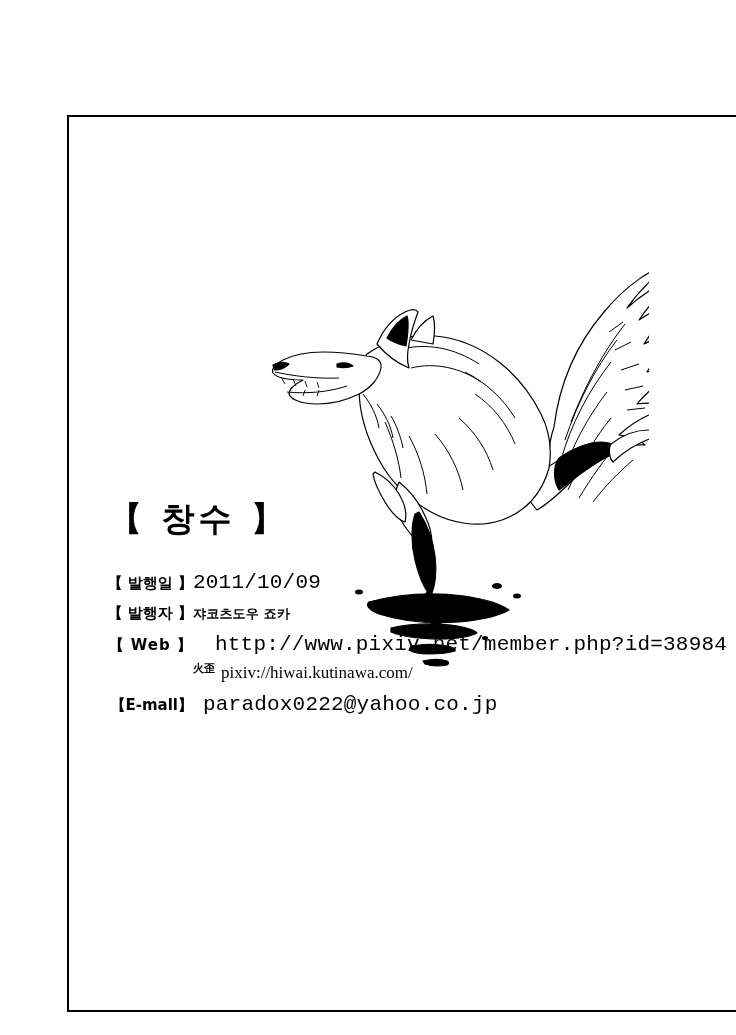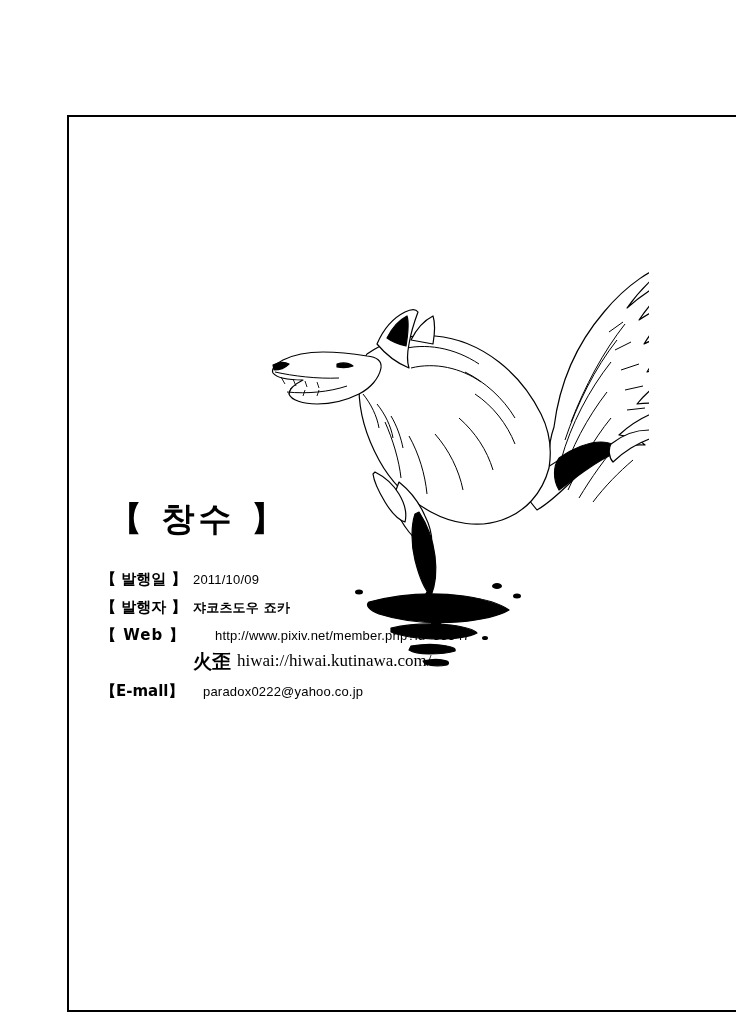--- a/index.html
+++ b/index.html
@@ -75,46 +75,46 @@
     margin-bottom: 13px;
     white-space: nowrap;
   }
   .credit-label {
     width: 92px;
     flex: 0 0 92px;
     font-family: "DejaVu Sans", sans-serif;
     font-size: 15px;
     font-weight: bold;
     letter-spacing: 0px;
-    text-align: left;
+    text-align: right;
   }
   .credit-label.web {
     letter-spacing: 1px;
   }
   .credit-value {
-    font-family: Liberation Sans, sans-serif;
-    font-size: 13px;
+    font-family: Liberation Mono, monospace;
+    font-size: 21px;
     letter-spacing: 0.2px;
   }
   .credit-value.kr {
     font-family: "DejaVu Sans", sans-serif;
     font-size: 13px;
     font-weight: bold;
   }
   .credit-sub {
     display: flex;
     margin-left: 92px;
     margin-top: -4px;
     margin-bottom: 13px;
     white-space: nowrap;
   }
   .credit-sub .cjk {
-    font-family: Liberation Sans, sans-serif;
-    font-weight: bold;
-    font-size: 19px;
+    font-family: Liberation Mono, monospace;
+    font-weight: bold;
+    font-size: 11px;
     margin-right: 6px;
   }
   .credit-sub .url {
     font-family: "Liberation Serif", serif;
     font-size: 17px;
   }
   .credit-row.indent-web .credit-value {
     margin-left: 22px;
   }
   .credit-row.email .credit-value {
@@ -255,26 +255,26 @@
       <span class="credit-value">2011/10/09</span>
     </div>
 
     <div class="credit-row">
       <span class="credit-label">【 발행자 】</span>
       <span class="credit-value kr">쟈코츠도우 죠카</span>
     </div>
 
     <div class="credit-row indent-web">
       <span class="credit-label web">【  Web  】</span>
-      <span class="credit-value">http://www.pixiv.net/member.php?id=35347</span>
+      <span class="credit-value">http://www.pixiv.net/member.php?id=38984</span>
     </div>
 
     <div class="credit-sub">
       <span class="cjk">火歪</span>
-      <span class="url">hiwai://hiwai.kutinawa.com/</span>
+      <span class="url">pixiv://hiwai.kutinawa.com/</span>
     </div>
 
     <div class="credit-row email">
       <span class="credit-label">【E-mall】</span>
       <span class="credit-value">paradox0222@yahoo.co.jp</span>
     </div>
 
   </div>
 </div>
 

